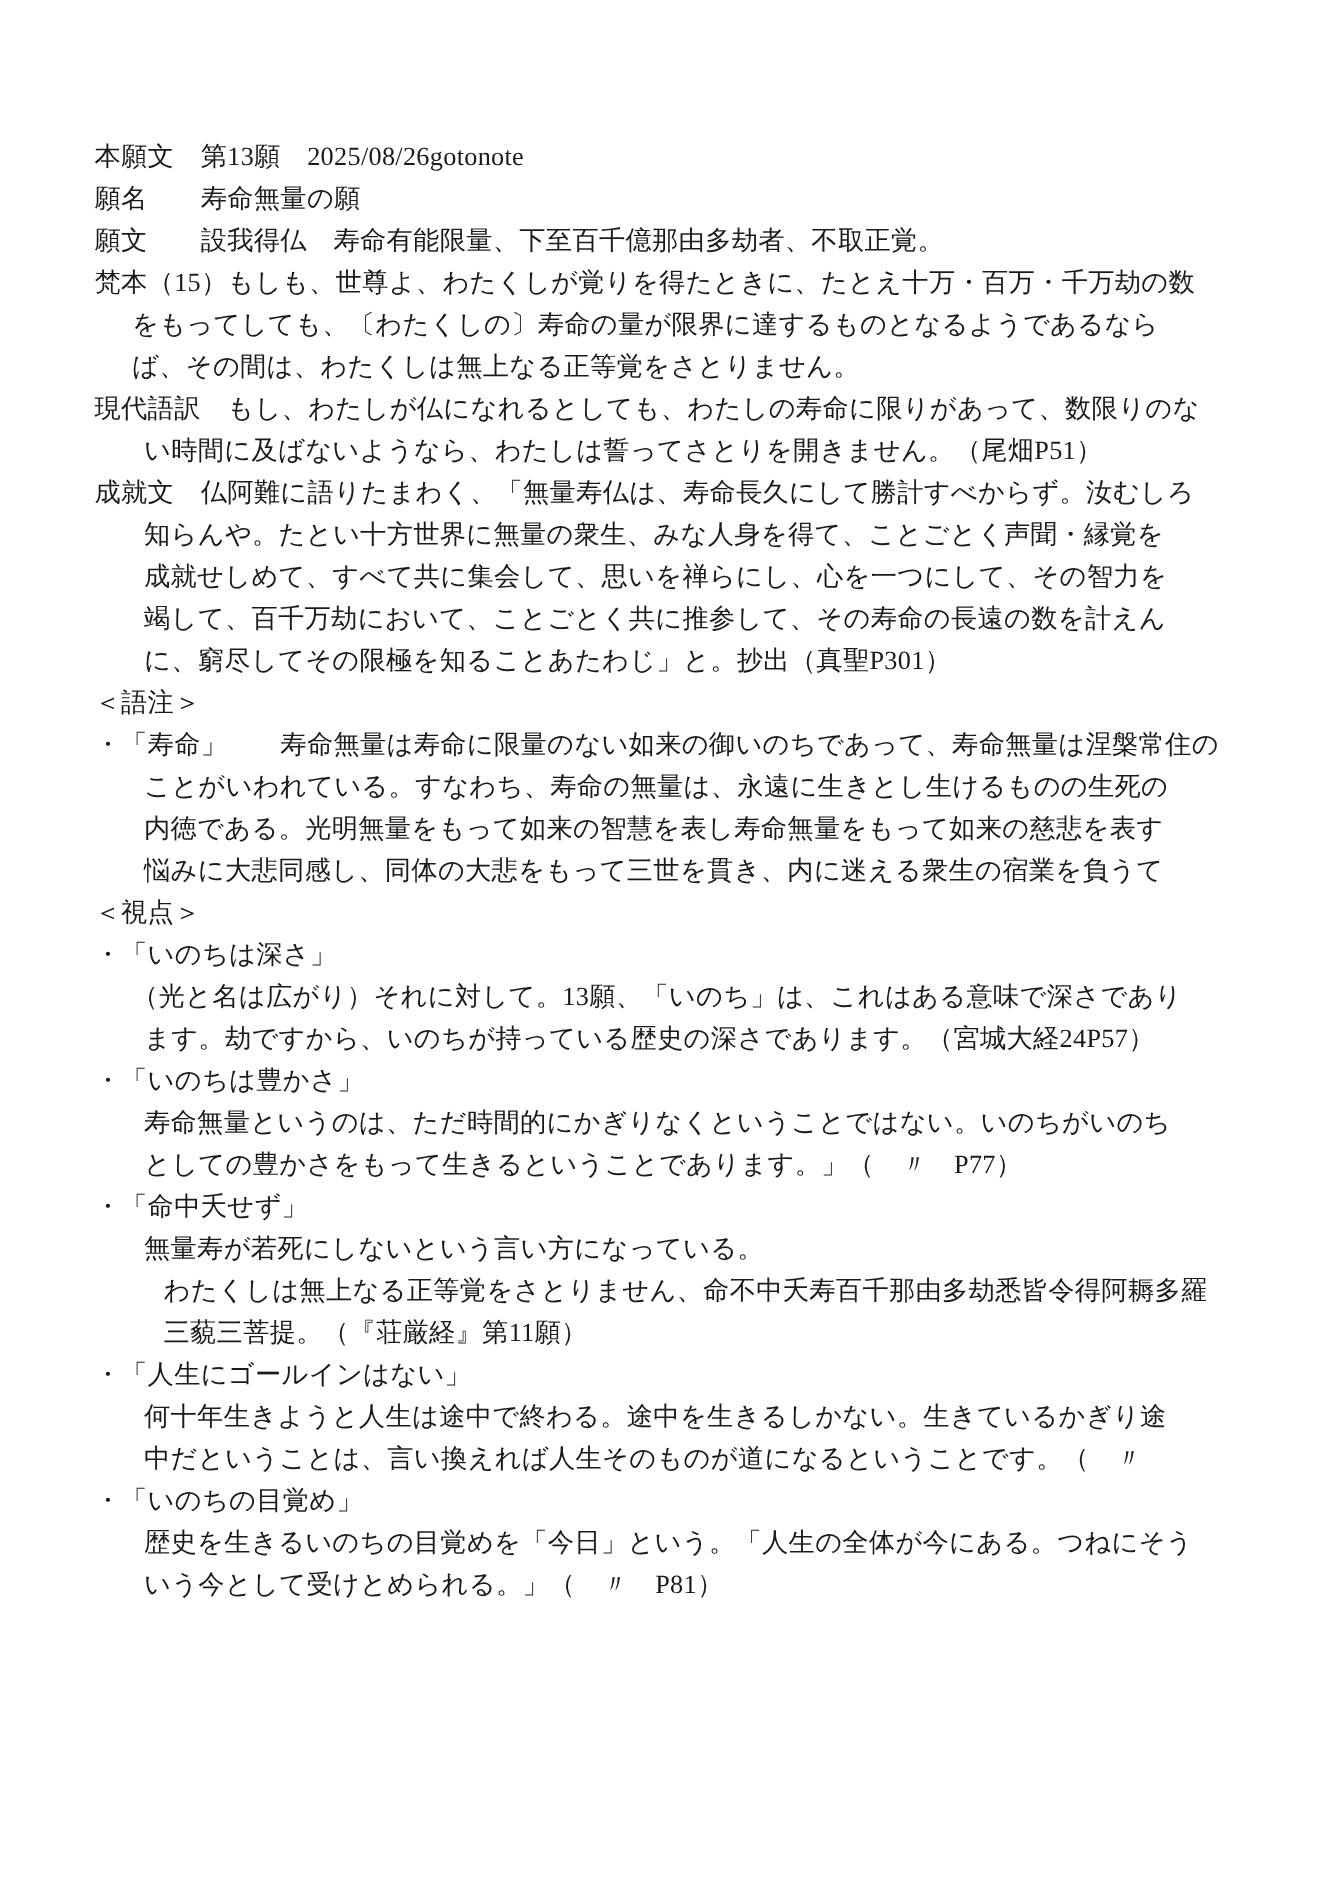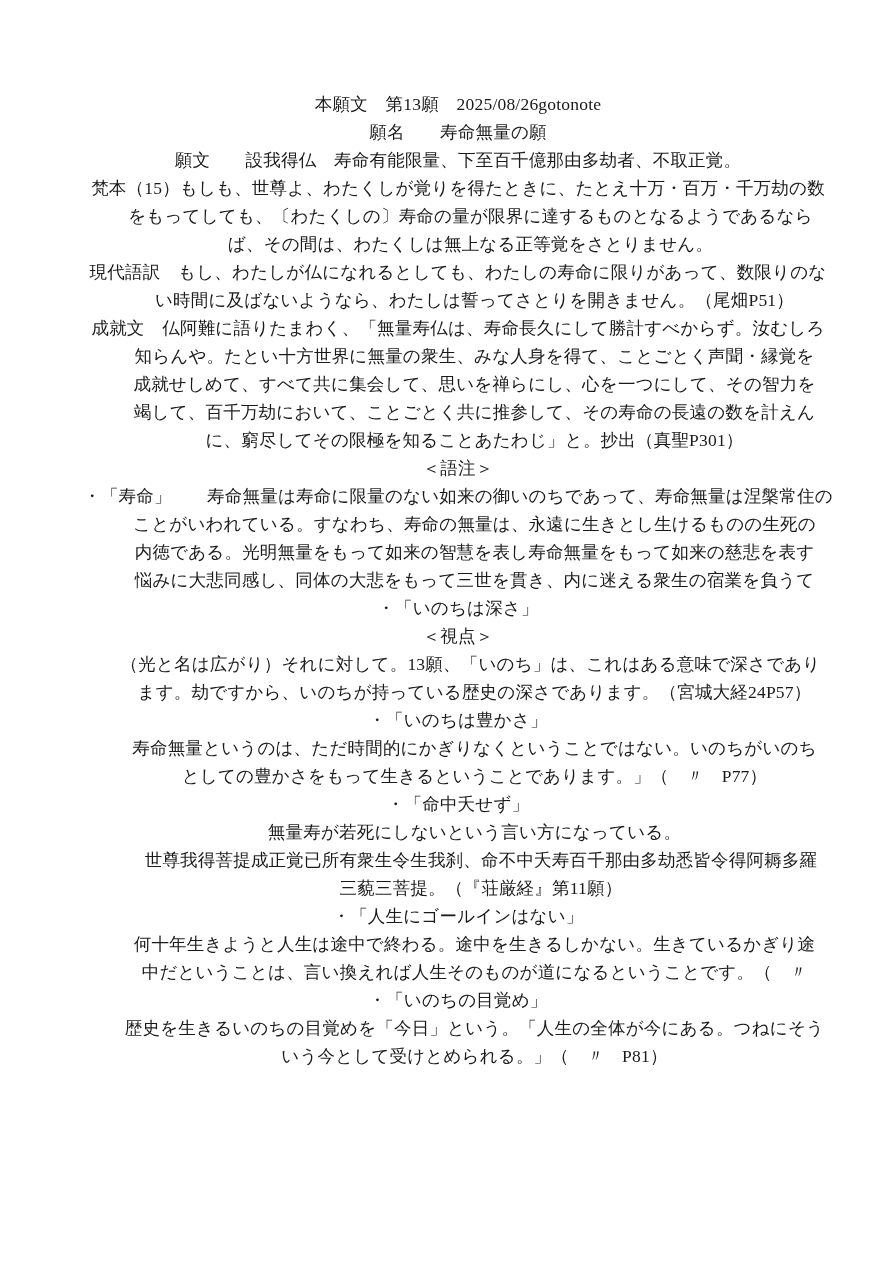--- a/index.html
+++ b/index.html
@@ -7,21 +7,20 @@
     padding: 0;
     background: #ffffff;
   }
   .page {
     position: relative;
     width: 886px;
     height: 1261px;
     background: #ffffff;
     overflow: hidden;
     font-family: "Liberation Serif", "DejaVu Serif", serif;
-    text-align: center;
   }
   .doc-body {
     position: absolute;
     left: 63px;
     top: 90px;
     width: 790px;
   }
   .line {
     font-size: 17.5px;
     line-height: 28px;
@@ -50,30 +49,30 @@
       <div class="line i0">成就文　仏阿難に語りたまわく、「無量寿仏は、寿命長久にして勝計すべからず。汝むしろ</div>
       <div class="line i2">知らんや。たとい十方世界に無量の衆生、みな人身を得て、ことごとく声聞・縁覚を</div>
       <div class="line i2">成就せしめて、すべて共に集会して、思いを禅らにし、心を一つにして、その智力を</div>
       <div class="line i2">竭して、百千万劫において、ことごとく共に推参して、その寿命の長遠の数を計えん</div>
       <div class="line i2">に、窮尽してその限極を知ることあたわじ」と。抄出（真聖P301）</div>
       <div class="line i0">＜語注＞</div>
       <div class="line i0">・「寿命」　　寿命無量は寿命に限量のない如来の御いのちであって、寿命無量は涅槃常住の</div>
       <div class="line i2">ことがいわれている。すなわち、寿命の無量は、永遠に生きとし生けるものの生死の</div>
       <div class="line i2">内徳である。光明無量をもって如来の智慧を表し寿命無量をもって如来の慈悲を表す</div>
       <div class="line i2">悩みに大悲同感し、同体の大悲をもって三世を貫き、内に迷える衆生の宿業を負うて</div>
+      <div class="line i0">＜視点＞</div>
       <div class="line i0">・「いのちは深さ」</div>
-      <div class="line i0">＜視点＞</div>
       <div class="line i1">（光と名は広がり）それに対して。13願、「いのち」は、これはある意味で深さであり</div>
       <div class="line i2">ます。劫ですから、いのちが持っている歴史の深さであります。（宮城大経24P57）</div>
       <div class="line i0">・「いのちは豊かさ」</div>
       <div class="line i2">寿命無量というのは、ただ時間的にかぎりなくということではない。いのちがいのち</div>
       <div class="line i2">としての豊かさをもって生きるということであります。」（　〃　P77）</div>
       <div class="line i0">・「命中夭せず」</div>
       <div class="line i2">無量寿が若死にしないという言い方になっている。</div>
-      <div class="line i3">世尊我得菩提成正覚已所有衆生令生我刹、命不中夭寿百千那由多劫悉皆令得阿耨多羅</div>
+      <div class="line i3">わたくしは無上なる正等覚をさとりません、命不中夭寿百千那由多劫悉皆令得阿耨多羅</div>
       <div class="line i3">三藐三菩提。（『荘厳経』第11願）</div>
       <div class="line i0">・「人生にゴールインはない」</div>
       <div class="line i2">何十年生きようと人生は途中で終わる。途中を生きるしかない。生きているかぎり途</div>
       <div class="line i2">中だということは、言い換えれば人生そのものが道になるということです。（　〃</div>
       <div class="line i0">・「いのちの目覚め」</div>
       <div class="line i2">歴史を生きるいのちの目覚めを「今日」という。「人生の全体が今にある。つねにそう</div>
       <div class="line i2">いう今として受けとめられる。」（　〃　P81）</div>
     </div>
 </div>
 

